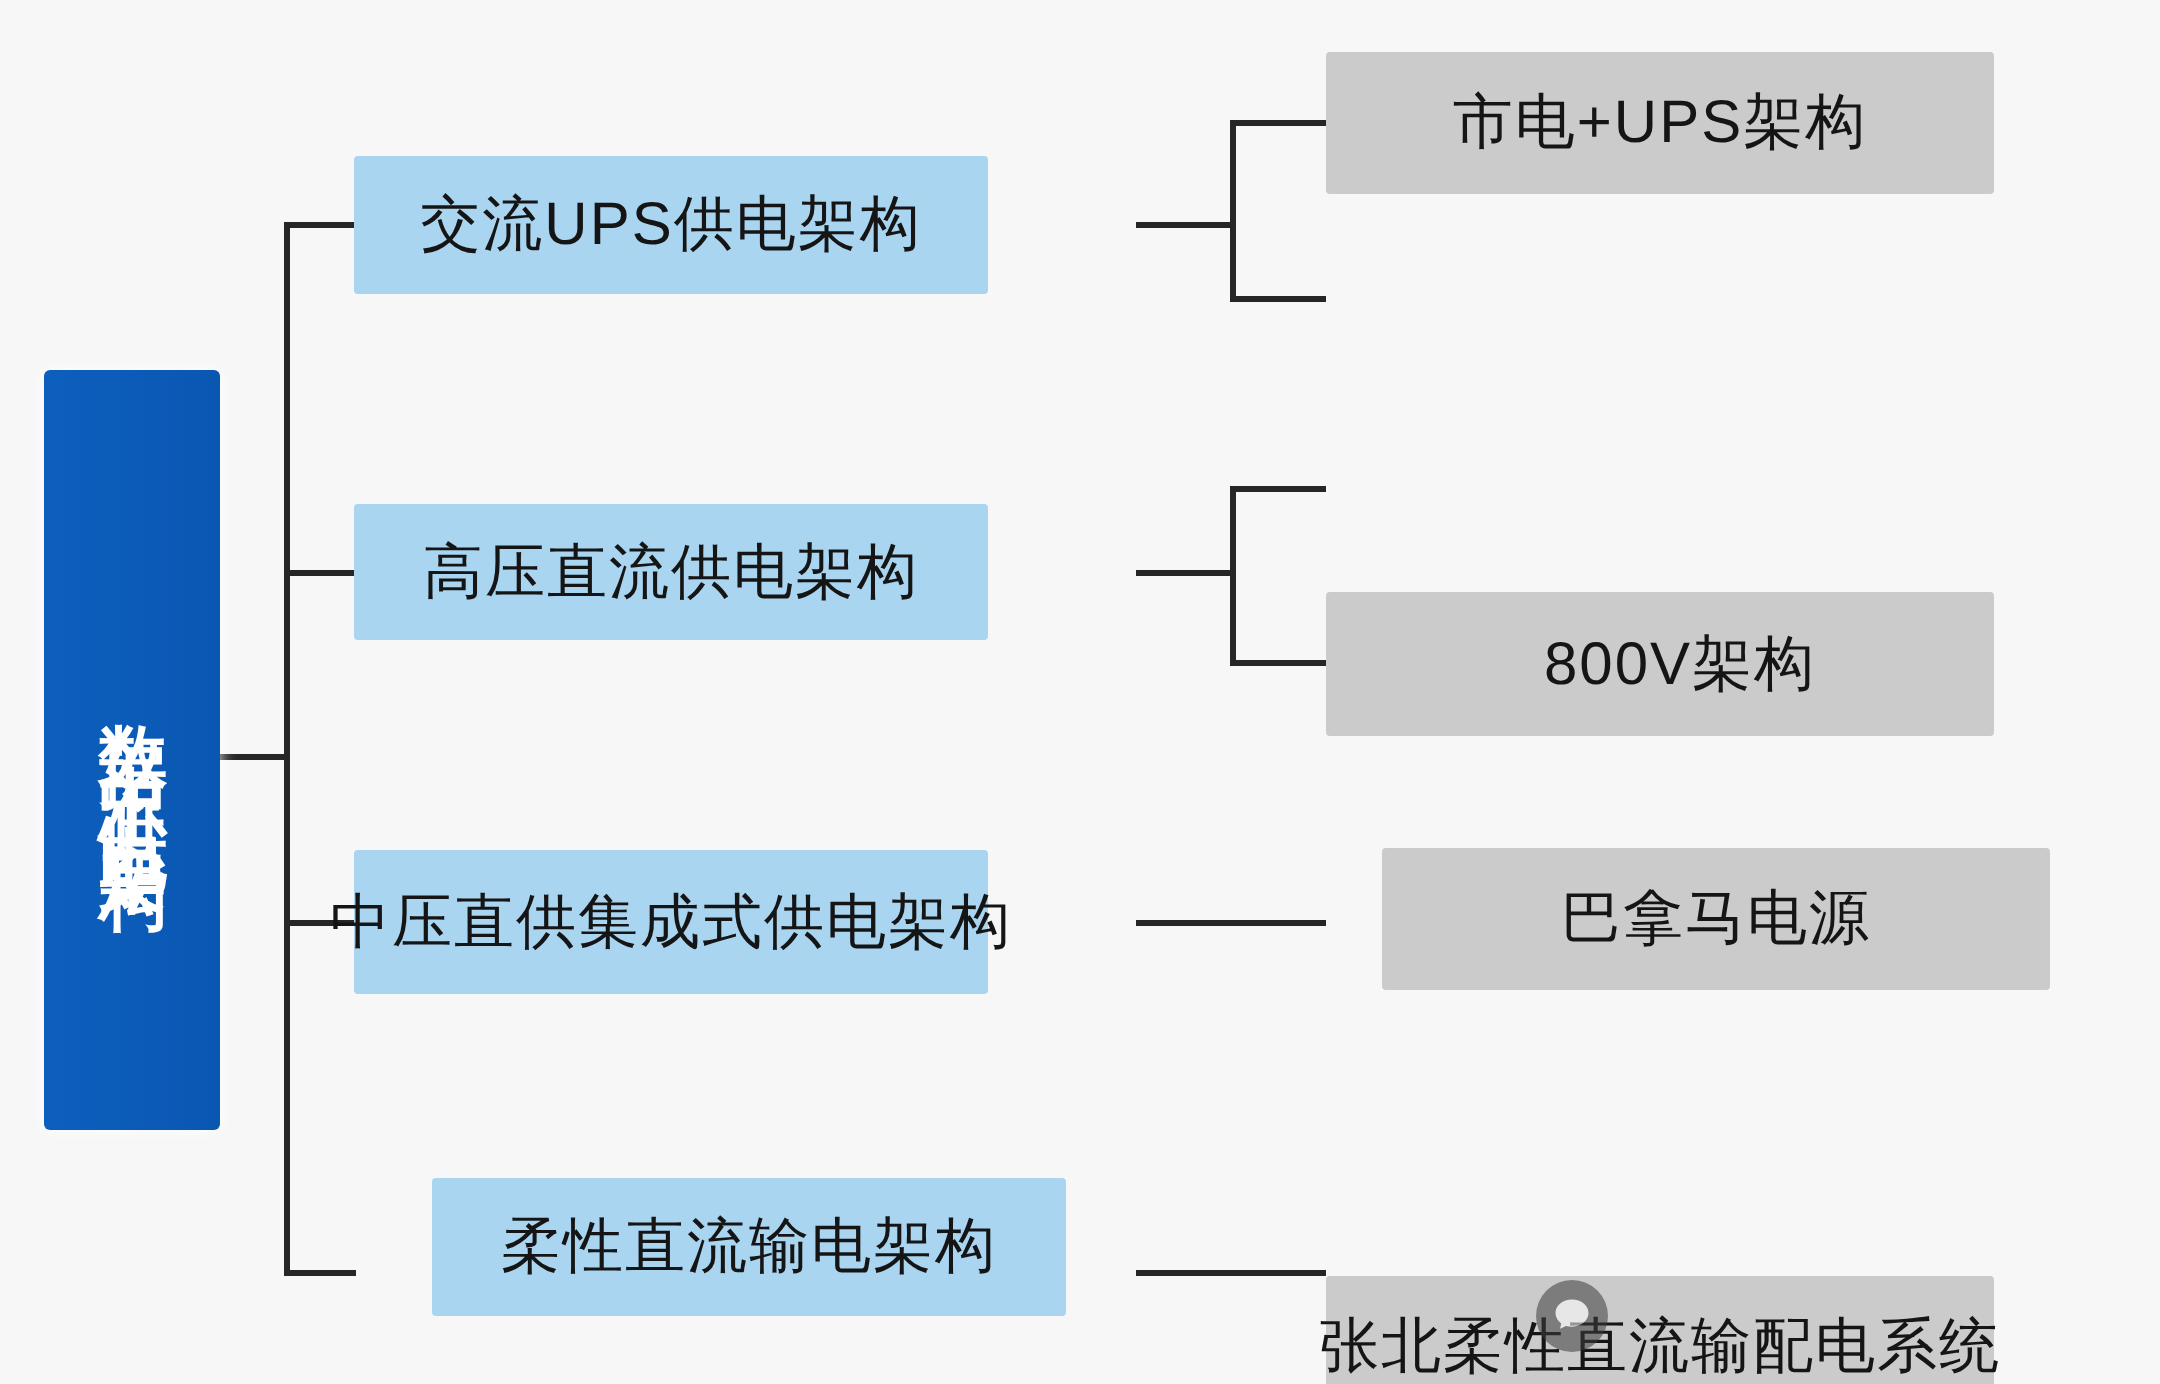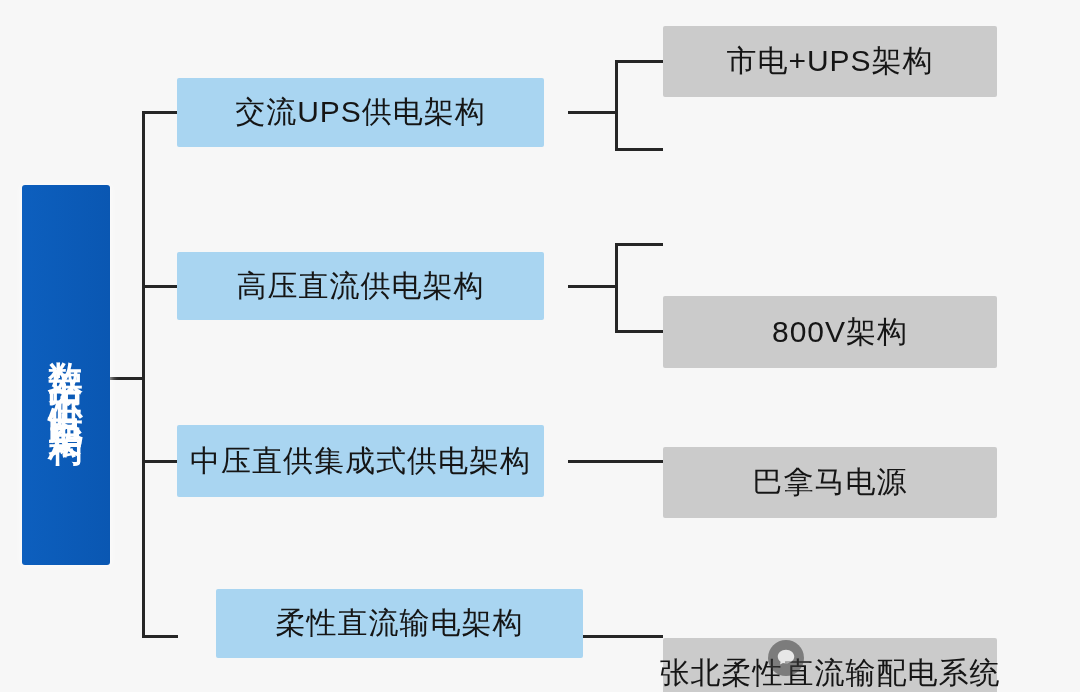--- a/index.html
+++ b/index.html
@@ -30,36 +30,36 @@
     color:#ffffff;
     font-weight:bold;
     font-size:34px;
     writing-mode:vertical-lr;
     text-orientation:upright;
     letter-spacing:10px;
     border-radius:3px;
     box-shadow:0 0 8px rgba(255,255,255,.9);
   }
   .lvl1{
-    left:177px;width:367px;
+    left:177px;width:317px;
     background:var(--branch-blue,#a9d5f1);
   }
   .lvl2{
     left:663px;width:334px;
     background:var(--leaf-gray,#cbcbcb);
   }
   .b1{top:78px;height:69px;}
   .b2{top:252px;height:68px;}
   .b3{top:425px;height:72px;}
   .b4{top:589px;height:69px;margin-left:39px;}
   .g1a{top:26px;height:71px;}
   .g1b{top:114px;height:73px;}
   .g2a{top:210px;height:69px;}
   .g2b{top:296px;height:72px;padding-left:20px;}
-  .g3{top:447px;height:71px;}
+  .g3{top:424px;height:71px;margin-left:28px;}
   .g4{top:606px;height:70px;margin-top:32px;}
   .line{position:absolute;background:var(--line,#262626);}
   .h{height:2.5px;}
   .v{width:2.5px;}
   .ln-root {left:110px;top:377px;width:34px;}
   .ln-trunk-l{left:142px;top:111px;height:527px;}
   .ln-b1{left:142px;top:111px;width:36px;}
   .ln-b2{left:142px;top:285px;width:36px;}
   .ln-b3{left:142px;top:460px;width:36px;}
   .ln-b4{left:142px;top:635px;width:36px;}

